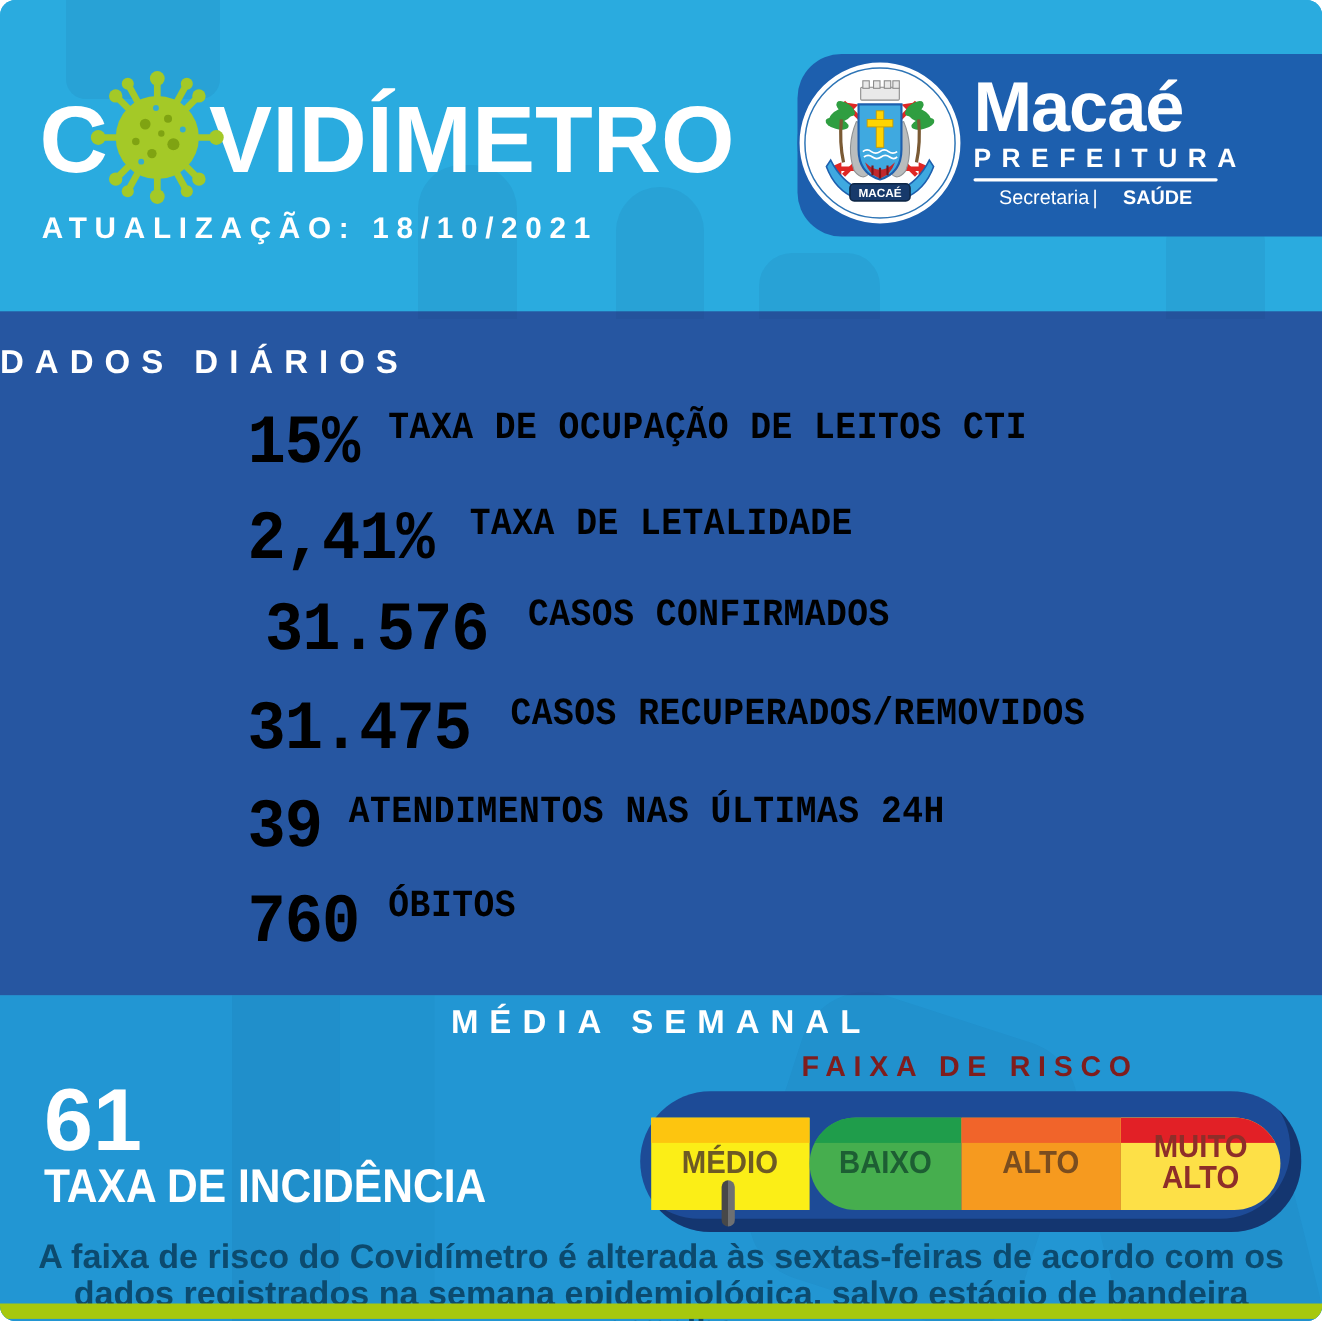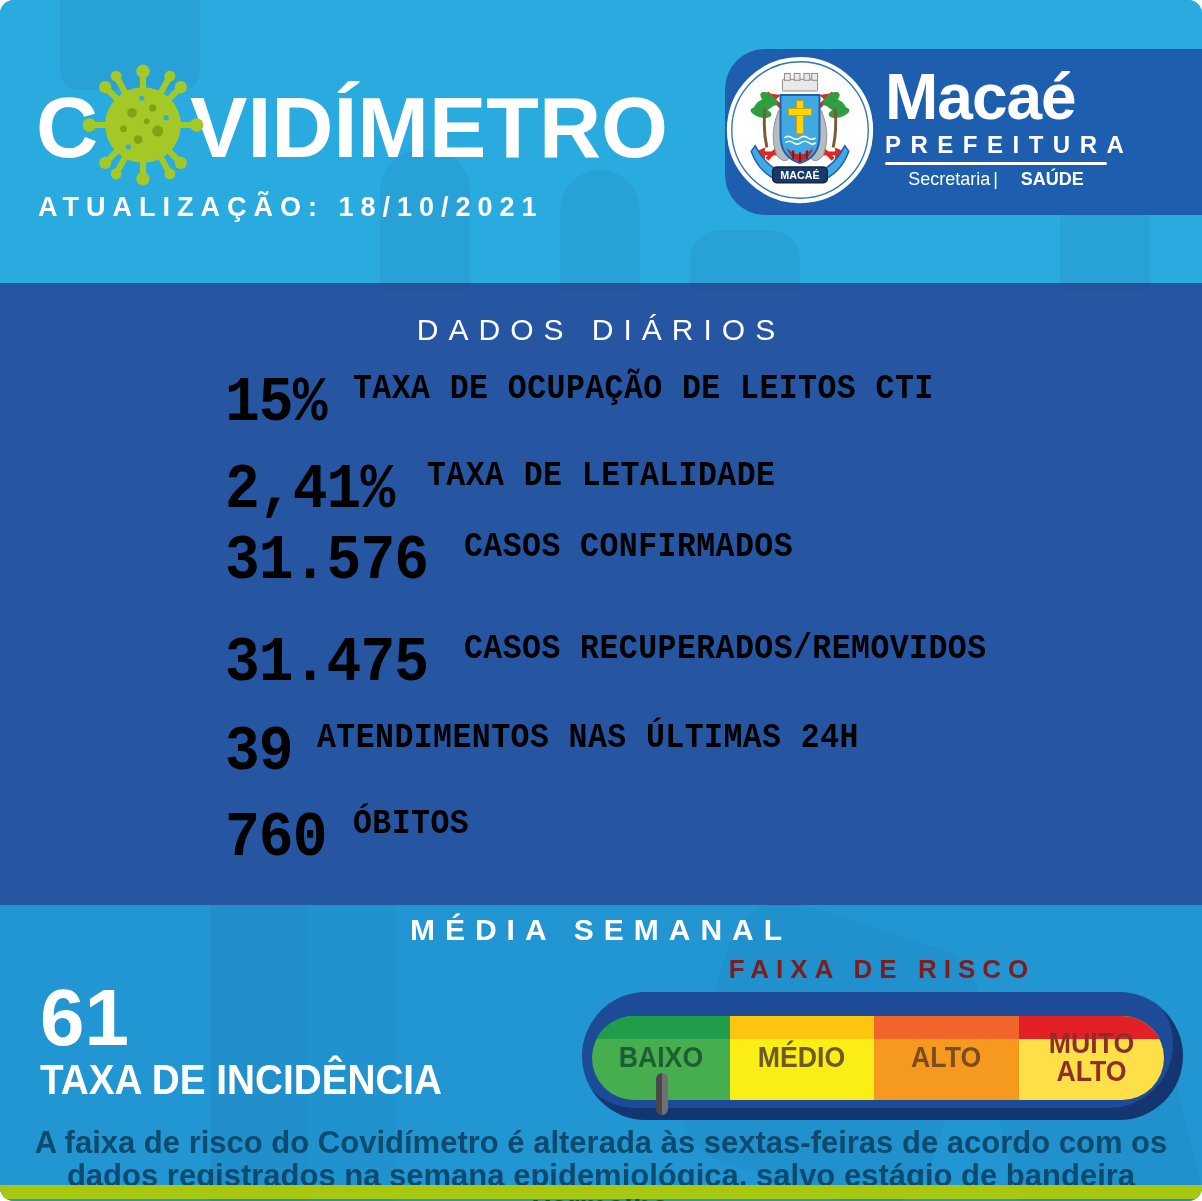--- a/index.html
+++ b/index.html
@@ -27,22 +27,22 @@
   .logo-text{position:absolute;left:160px;top:16px;width:300px;color:#fff;}
   .logo-org{font-size:64px;font-weight:bold;line-height:1;letter-spacing:-1px;}
   .logo-sub{font-size:24px;font-weight:bold;letter-spacing:9.5px;margin-top:2px;}
   .logo-rule{height:3px;background:#ffffff;width:222px;margin-top:3px;border-radius:2px;}
   .logo-dept{font-size:18px;margin-top:4px;text-align:center;width:222px;}
   .logo-dept .thin{font-weight:normal;}
   .logo-dept .bold{font-weight:bold;margin-left:20px;}
   .logo-dept .bar{font-weight:normal;padding:0 3px;}
 
   
-  .daily-heading{position:absolute;left:0;top:313px;width:100%;text-align:center;color:#fff;
-                 font-size:30px;font-weight:normal;letter-spacing:10px;}
+  .daily-heading{position:absolute;left:0;top:313px;width:100%;text-align:left;color:#fff;
+                 font-size:30px;font-weight:bold;letter-spacing:10px;}
   .stat-row{position:absolute;left:225px;display:flex;align-items:flex-start;gap:18px;color:#000000;font-family:Liberation Mono, monospace;}
   .stat-value{font-size:63px;font-weight:bold;line-height:1;transform:scaleX(0.92);
               transform-origin:left bottom;letter-spacing:-1px;}
   .stat-label{font-size:35px;font-weight:bold;line-height:1;transform:scaleX(0.9);
               transform-origin:left bottom;letter-spacing:0.5px;}
 
   
   .weekly-heading{position:absolute;left:0;top:913px;width:100%;text-align:center;color:#fff;
                   font-size:30px;font-weight:bold;letter-spacing:10px;}
   .risk-heading{position:absolute;left:582px;top:954px;width:600px;text-align:center;color:#7f1d1d;
@@ -232,21 +232,21 @@
   <div class="daily-heading">DADOS DIÁRIOS</div>
 
   <div class="stat-row" style="top:372px;">
     <span class="stat-value">15%</span>
     <span class="stat-label">TAXA DE OCUPAÇÃO DE LEITOS CTI</span>
   </div>
   <div class="stat-row" style="top:459px;">
     <span class="stat-value">2,41%</span>
     <span class="stat-label">TAXA DE LETALIDADE</span>
   </div>
-  <div class="stat-row" style="top:530px;">
+  <div class="stat-row" style="top:542px;margin-left:16px;">
     <span class="stat-value">31.576</span>
     <span class="stat-label">CASOS CONFIRMADOS</span>
   </div>
   <div class="stat-row" style="top:632px;">
     <span class="stat-value">31.475</span>
     <span class="stat-label">CASOS RECUPERADOS/REMOVIDOS</span>
   </div>
   <div class="stat-row" style="top:721px;">
     <span class="stat-value">39</span>
     <span class="stat-label">ATENDIMENTOS NAS ÚLTIMAS 24H</span>
@@ -257,27 +257,27 @@
   </div>
 
   <div class="weekly-heading">MÉDIA SEMANAL</div>
   <div class="risk-heading">FAIXA DE RISCO</div>
 
   <div class="incidence-value">61</div>
   <div class="incidence-label">TAXA DE INCIDÊNCIA</div>
 
   <div class="gauge-outer">
     <div class="gauge-track">
+      <div class="seg seg-medio">
+        <div class="band"></div>
+        <div class="seg-label">MÉDIO</div>
+      </div>
       <div class="seg seg-baixo">
         <div class="band"></div>
         <div class="seg-label">BAIXO</div>
-      </div>
-      <div class="seg seg-medio">
-        <div class="band"></div>
-        <div class="seg-label">MÉDIO</div>
       </div>
       <div class="seg seg-alto">
         <div class="band"></div>
         <div class="seg-label">ALTO</div>
       </div>
       <div class="seg seg-muito">
         <div class="band"></div>
         <div class="seg-label">MUITO ALTO</div>
       </div>
     </div>

